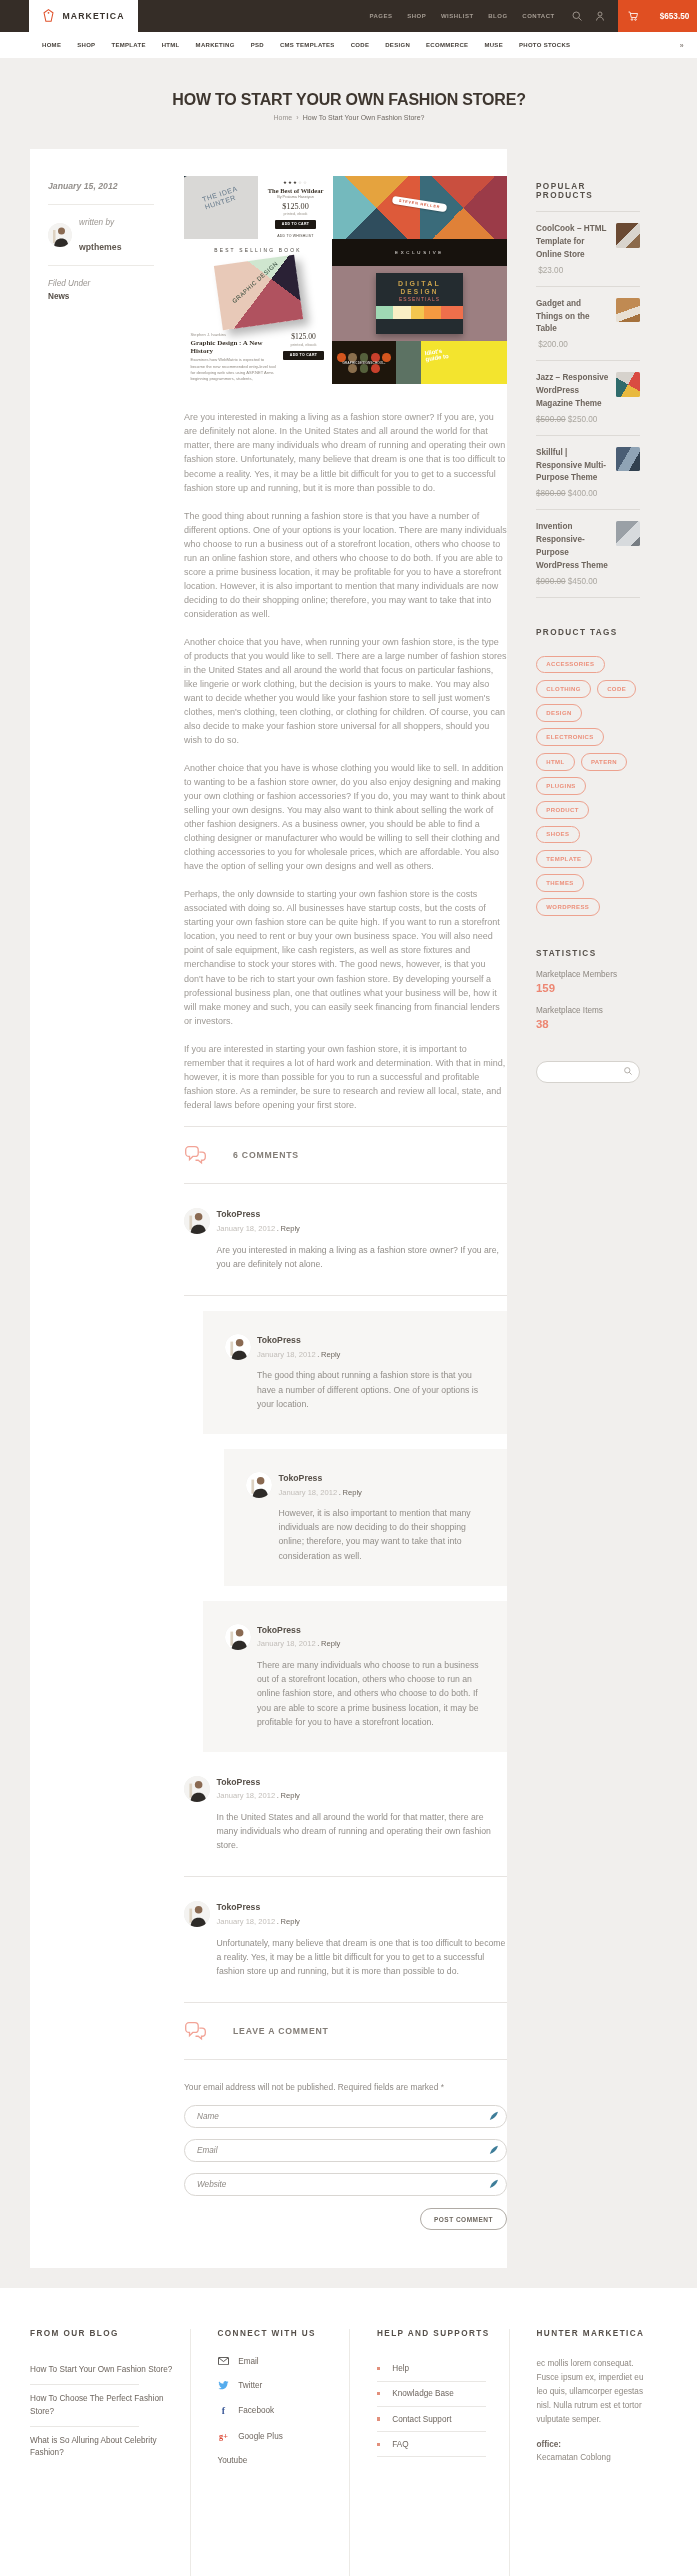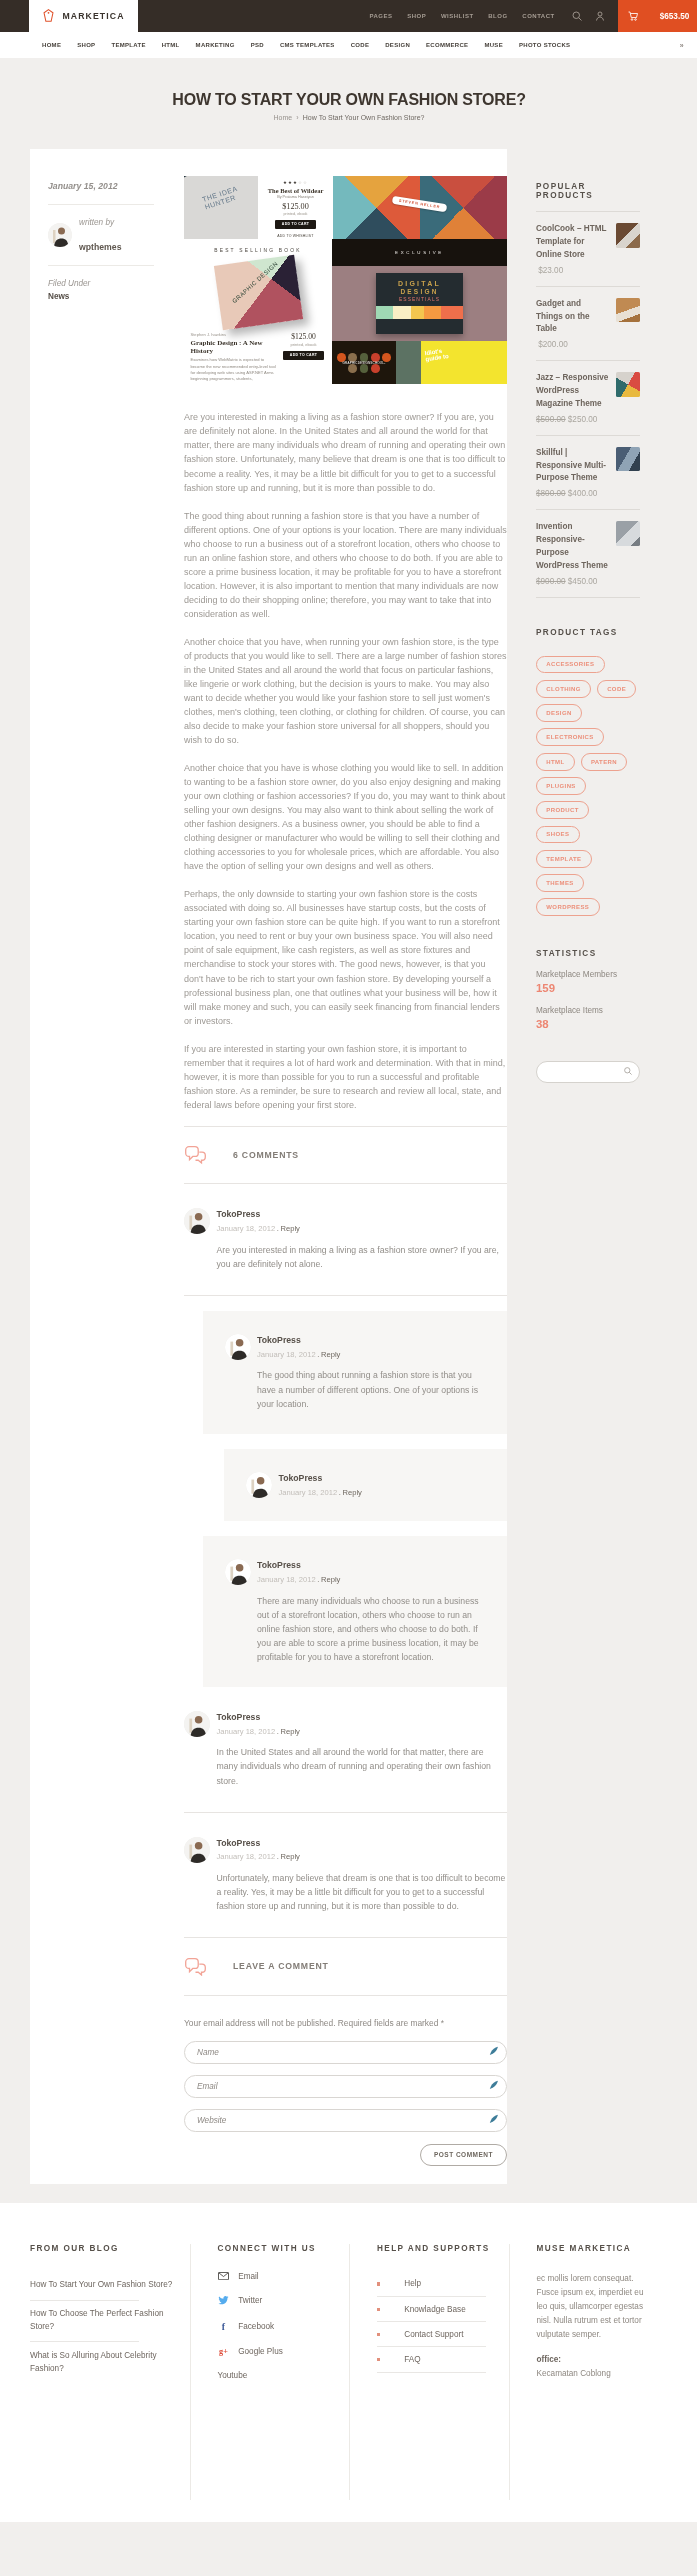--- a/index.html
+++ b/index.html
@@ -22,21 +22,21 @@
 
   
   .hero{padding:33px 0 28px;text-align:center;}
   .hero h1{margin:0;font-size:16px;font-weight:bold;color:#3e362f;letter-spacing:-0.2px;}
   .crumbs{margin-top:5.4px;font-size:7px;color:#97928d;}
   .crumbs .cur{color:#6e6862;}
   .crumbs .sep{margin:0 2.2px;}
 
   
   .main-wrap{position:relative;margin-bottom:19.6px;}
-  .card{margin-left:30px;width:477px;background:#fff;position:relative;padding:27px 0 18px;box-sizing:border-box;}
+  .card{margin-left:30px;width:477px;background:#fff;position:relative;padding:27px 0 38px;box-sizing:border-box;}
   .meta{position:absolute;left:18px;top:32px;width:106px;}
   .meta .date{font-size:8.7px;font-weight:bold;font-style:italic;color:#94908c;}
   .meta hr{border:none;border-top:0.5px solid #eceae6;margin:13px 0;}
   .byline{display:flex;align-items:center;gap:7px;}
   .byline .txt em{display:block;font-style:italic;font-size:8.2px;color:#9b9691;}
   .byline .txt b{display:block;font-size:8.7px;color:#5f574f;margin-top:15px;}
   .filed em{display:block;font-style:italic;font-size:8.2px;color:#9b9691;}
   .filed b{display:block;font-size:8.2px;color:#564f48;margin-top:3.3px;}
   .avatar{width:24px;height:24px;border-radius:50%;overflow:hidden;flex:0 0 auto;display:inline-block;background:#f0efed;}
   .content{margin-left:154px;width:323px;}
@@ -150,21 +150,21 @@
   .footer{background:#fff;padding:41px 30px 22px;display:flex;}
   .fcol{width:25%;box-sizing:border-box;padding-bottom:16.3px;min-height:256px;}
   .fcol + .fcol{border-left:0.5px solid #eceae6;padding-left:27px;}
   .f-head{font-size:8.2px;font-weight:bold;letter-spacing:1.4px;color:#56504a;margin-bottom:18.5px;}
   .f-link{display:block;font-size:8.2px;color:#6e665f;line-height:1.55;padding:7.6px 0;}
   .f-sep{border:none;border-top:0.5px solid #e9e7e4;margin:0;width:109px;}
   .con-row{display:flex;align-items:center;gap:8.7px;margin-bottom:15.3px;font-size:8.2px;color:#6e665f;}
   .con-ic{width:12px;display:inline-flex;justify-content:center;}
   .fb-f{color:#3b5998;font-weight:bold;font-size:9.8px;font-family:"Liberation Serif",serif;}
   .gp{color:#dd4b39;font-weight:bold;font-size:8.2px;font-family:"Liberation Serif",serif;}
-  .hrow{display:flex;align-items:center;gap:24px;padding:7.6px 0;font-size:8.2px;color:#6e665f;}
+  .hrow{display:flex;align-items:center;gap:12px;padding:7.6px 0;font-size:8.2px;color:#6e665f;}
   .bullet{width:3.3px;height:3.3px;background:#e2907c;display:inline-block;}
   .about-p{font-size:8.2px;color:#8e8881;line-height:1.72;margin:0 0 13px;width:109px;}
   .office-b{font-size:8.2px;font-weight:bold;color:#6e665f;margin-bottom:2.2px;}
   .office-l{font-size:8.2px;color:#8e8881;line-height:1.7;}
 </style>
 </head>
 <body>
 
 <div class="page">
 
@@ -375,20 +375,21 @@
         <div class="comment boxed d2">
           <span class="avatar"><svg width="26" height="26" viewBox="0 0 48 48">
                 <circle cx="24" cy="24" r="24" fill="#fff"></circle>
                 <rect x="10" y="14" width="5" height="26" fill="#ddd2c2"></rect>
                 <circle cx="27" cy="16" r="7" fill="#8a6a52"></circle>
                 <path d="M12 48c1-13 7-17 15-17s13 4 14 17z" fill="#2e2b28"></path>
               </svg></span>
           <div class="cbody">
             <div class="cname">TokoPress</div>
             <div class="cmeta"><span class="cdate">January 18, 2012</span><span class="cdot">.</span><a class="creply">Reply</a></div>
+            <p class="ctext">However, it is also important to mention that many individuals are now deciding to do their shopping online; therefore, you may want to take that into consideration as well.</p>
           </div>
         </div>
 
         <div class="comment boxed d1">
           <span class="avatar"><svg width="26" height="26" viewBox="0 0 48 48">
                 <circle cx="24" cy="24" r="24" fill="#fff"></circle>
                 <rect x="10" y="14" width="5" height="26" fill="#ddd2c2"></rect>
                 <circle cx="27" cy="16" r="7" fill="#8a6a52"></circle>
                 <path d="M12 48c1-13 7-17 15-17s13 4 14 17z" fill="#2e2b28"></path>
               </svg></span>
@@ -615,21 +616,21 @@
       <hr class="f-sep">
       <a class="hrow">
           <span class="bullet"></span>
           <span>FAQ</span>
         </a>
       <hr class="f-sep">
 
     </div>
 
     <div class="fcol">
-      <div class="f-head">MUSE MARKETICA</div>
+      <div class="f-head">HUNTER MARKETICA</div>
       <p class="about-p">ec mollis lorem consequat. Fusce ipsum ex, imperdiet eu leo quis, ullamcorper egestas nisl. Nulla rutrum est et tortor vulputate semper.</p>
       <div class="office-b">office:</div>
       <div class="office-l">Kecamatan Coblong</div>
 
     </div>
   </footer>
 
 </div>
 
 

